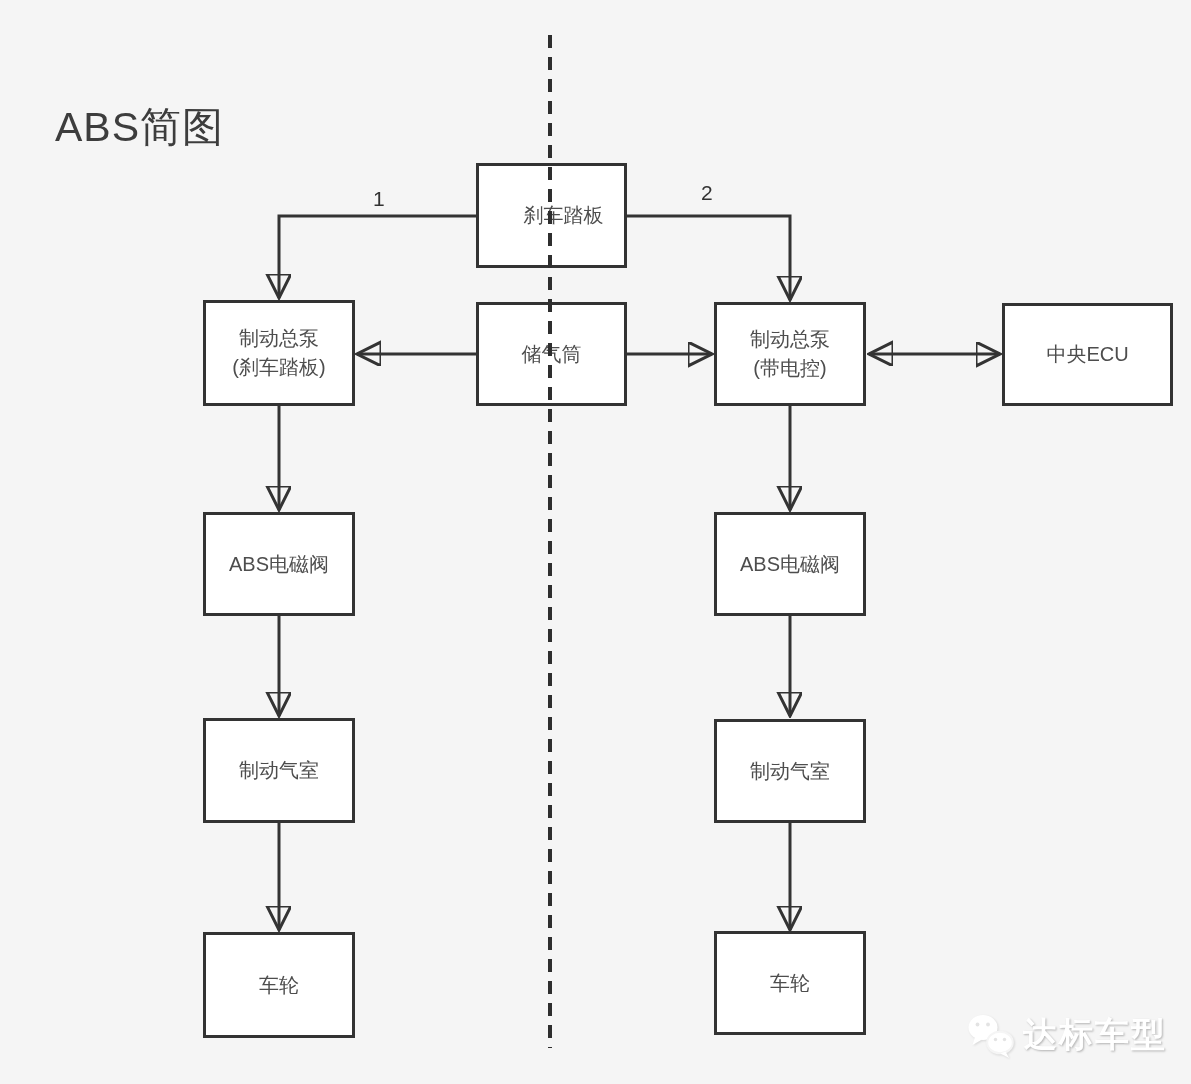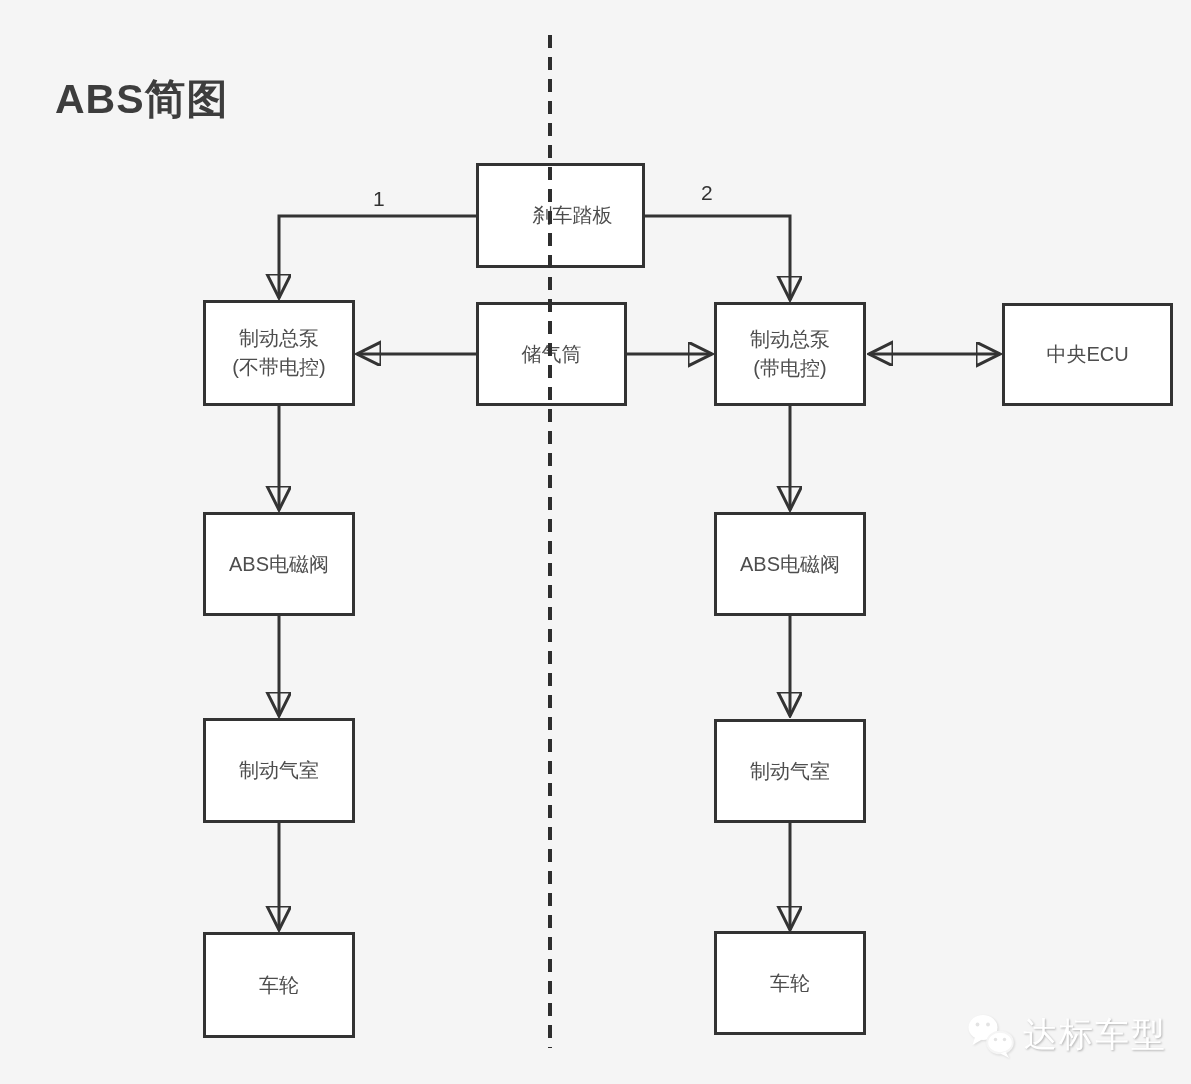--- a/index.html
+++ b/index.html
@@ -62,21 +62,21 @@
   .watermark {
     position: absolute;
     right: 24px;
     bottom: 26px;
     display: flex;
     align-items: center;
     gap: 9px;
     z-index: 4;
     color: #ffffff;
     font-size: 34px;
-    font-weight: 400;
+    font-weight: 700;
     letter-spacing: 2px;
     text-shadow: 1px 1px 2px rgba(0,0,0,0.16);
     filter: drop-shadow(1px 1px 1px rgba(0,0,0,0.12));
   }
   .watermark svg { display: block; }
 </style>
 </head>
 <body>
 
 <div class="canvas">
@@ -101,36 +101,36 @@
 
     <path d="M279,406 V510" marker-end="url(#arr)"></path>
     <path d="M279,616 V716" marker-end="url(#arr)"></path>
     <path d="M279,823 V930" marker-end="url(#arr)"></path>
 
     <path d="M790,406 V510" marker-end="url(#arr)"></path>
     <path d="M790,616 V716" marker-end="url(#arr)"></path>
     <path d="M790,823 V930" marker-end="url(#arr)"></path>
   </svg>
 
-  <div class="title" style="left:55px; top:72px;font-weight:bold;">ABS简图</div>
+  <div class="title" style="left:55px; top:100px;">ABS简图</div>
 
   <div class="edge-label" style="left:373px; top:187px;">1</div>
   <div class="edge-label" style="left:701px; top:181px;">2</div>
 
-  <div class="box" style="left:476px; top:163px; width:169px; height:105px;padding-left:24px;">
+  <div class="box" style="left:476px; top:163px; width:151px; height:105px;padding-left:24px;">
     <span>刹车踏板</span>
   </div>
 
   <div class="box" style="left:476px; top:302px; width:151px; height:104px;">
     <span>储气筒</span>
   </div>
 
   <div class="box" style="left:203px; top:300px; width:152px; height:106px;">
     <span>制动总泵</span>
-    <span>(不带电控)</span>
+    <span>(刹车踏板)</span>
   </div>
 
   <div class="box" style="left:714px; top:302px; width:152px; height:104px;">
     <span>制动总泵</span>
     <span>(带电控)</span>
   </div>
 
   <div class="box" style="left:1002px; top:303px; width:171px; height:103px;">
     <span>中央ECU</span>
   </div>

